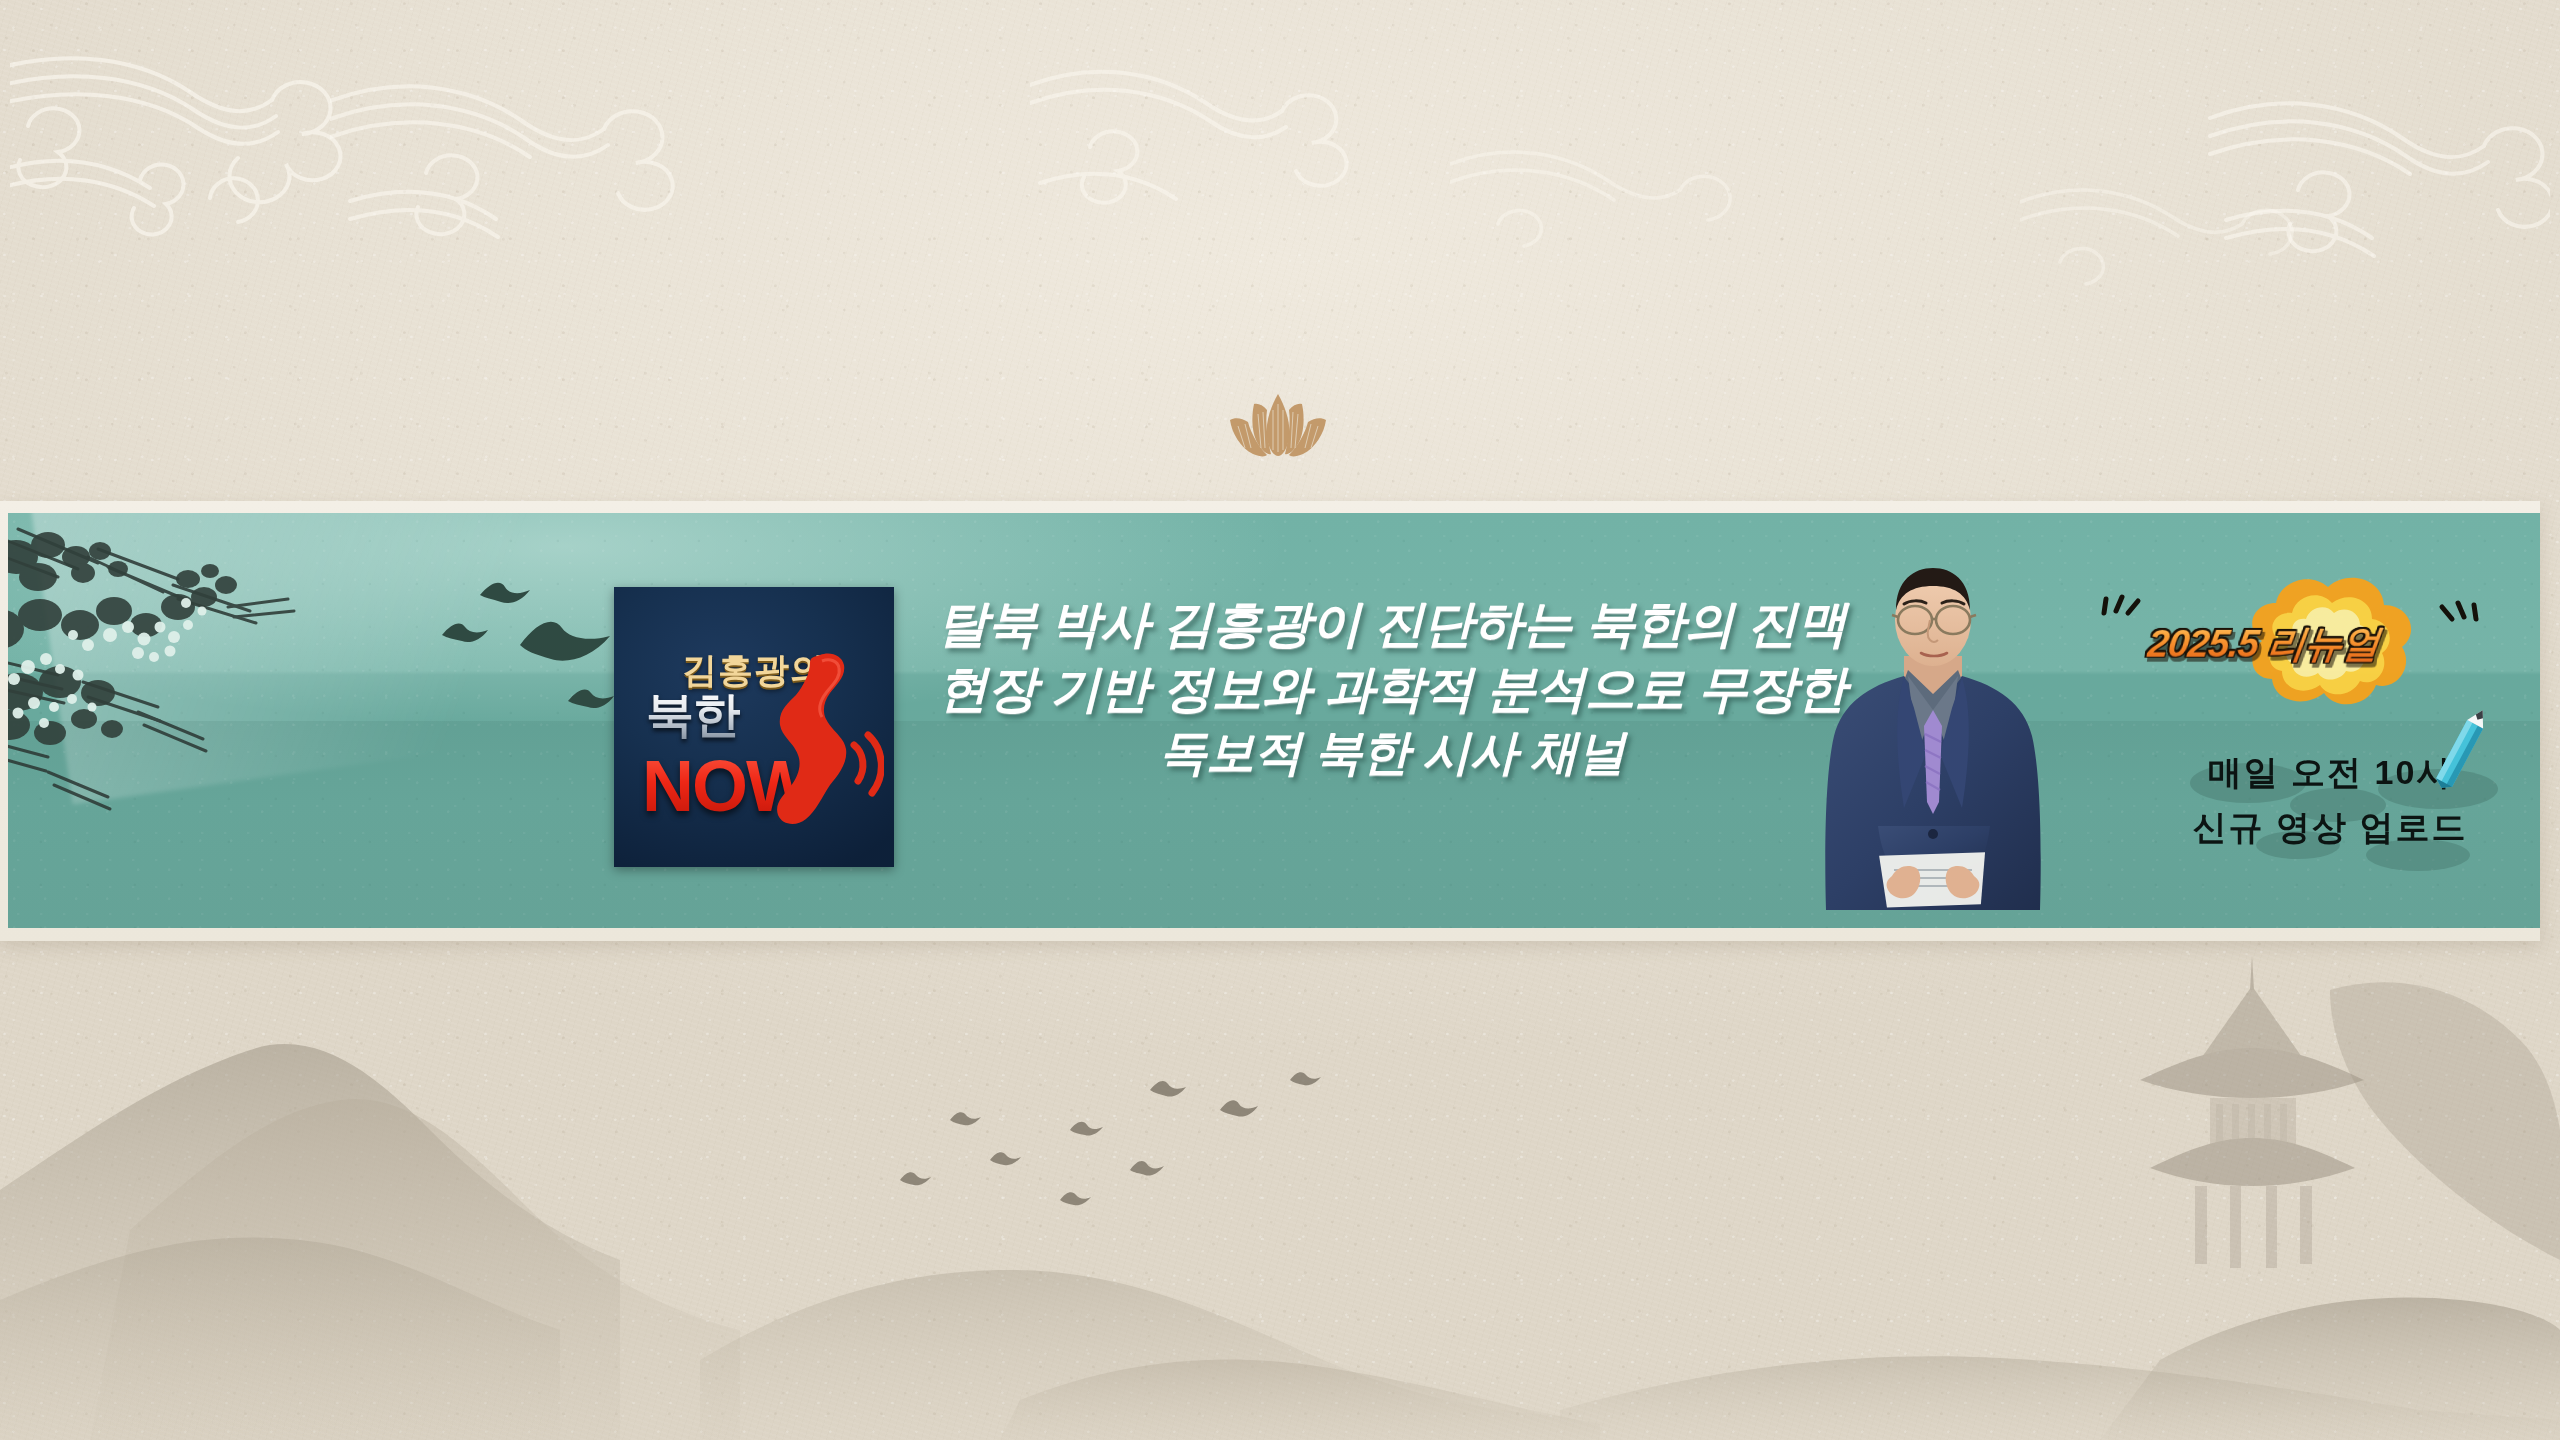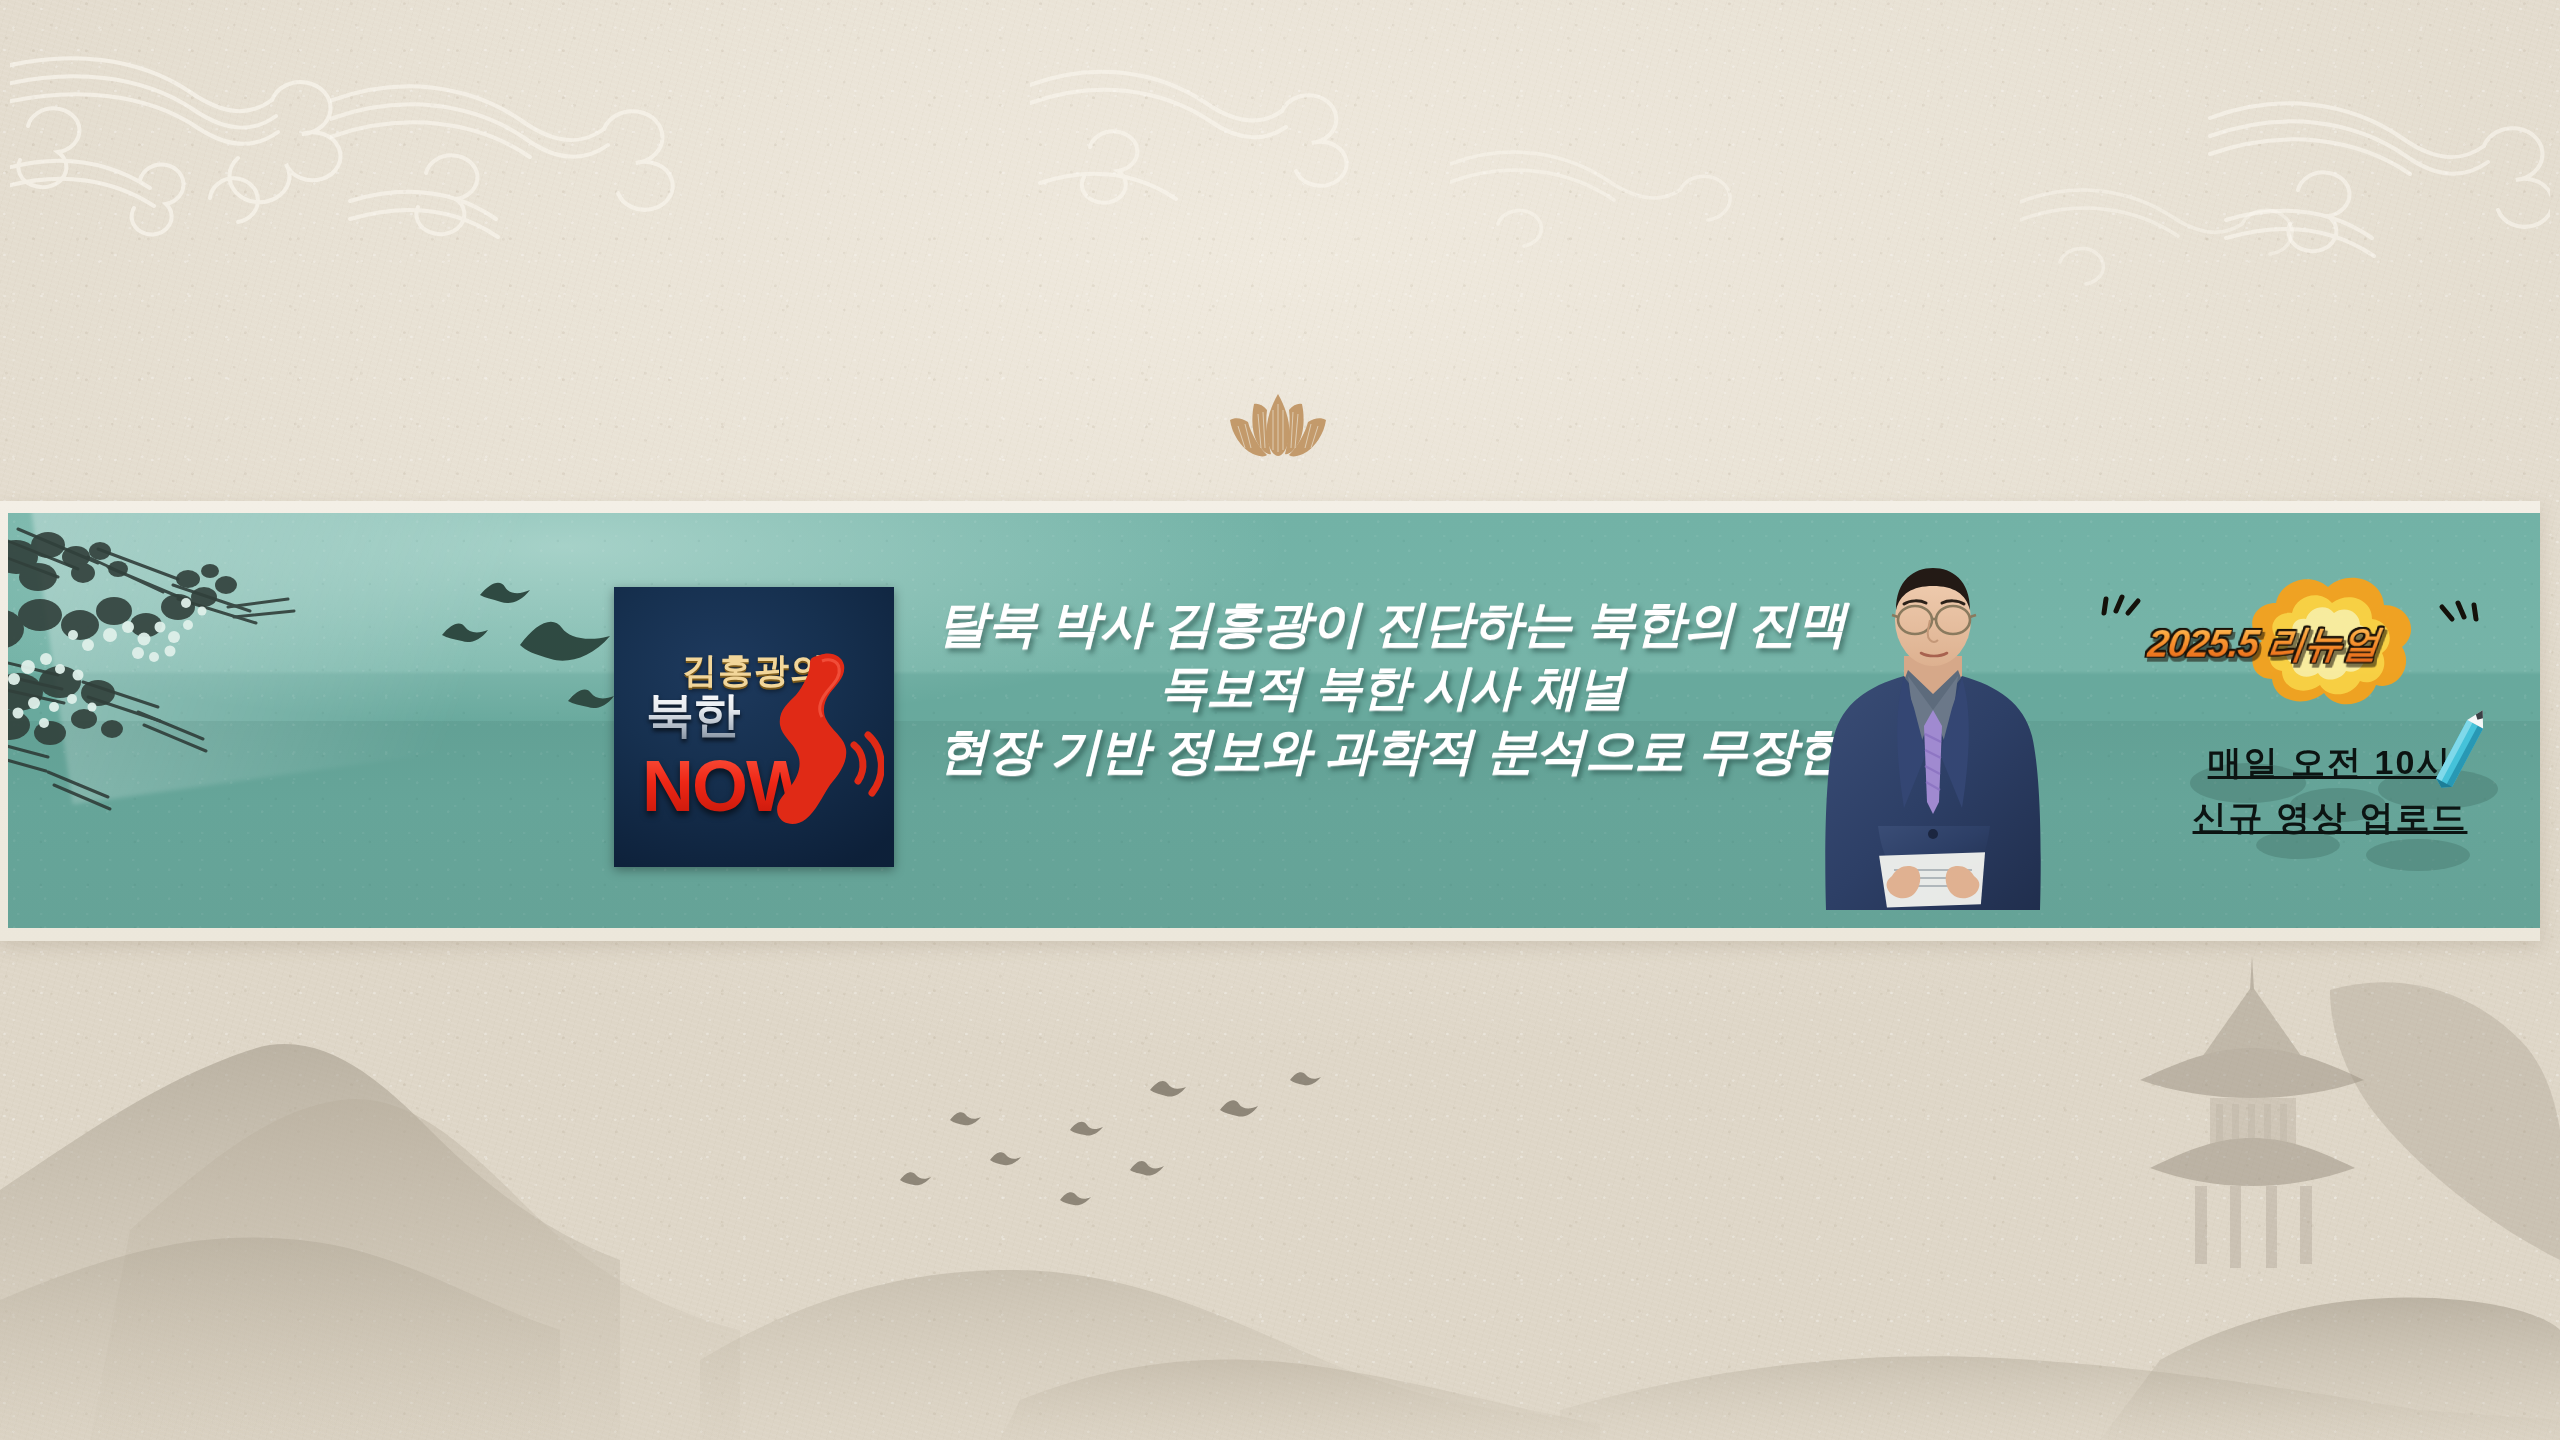--- a/index.html
+++ b/index.html
@@ -405,22 +405,22 @@
         <path d="M68 12 C76 9 84 12 85 19 C87 29 78 36 72 44 C66 52 64 61 68 68" fill="none" stroke="#ff6a55" stroke-width="3" opacity=".55"></path>
         <g fill="none" stroke="#e02a16" stroke-width="7" stroke-linecap="round">
           <path d="M100 96 C110 104 112 120 104 132"></path>
           <path d="M114 86 C130 100 132 126 118 144"></path>
         </g>
       </svg>
     </div>
 
     <div class="headline" style="left:922px;top:91px;">
       <span class="l l1">탈북 박사 김흥광이 진단하는 북한의 진맥</span>
+      <span class="l l2">현장 기반 정보와 과학적 분석으로 무장한</span>
       <span class="l l3">독보적  북한 시사 채널</span>
-      <span class="l l2">현장 기반 정보와 과학적 분석으로 무장한</span>
     </div>
 
     <svg class="presenter" style="left:1808px;top:57px;" viewBox="0 0 250 380">
       <defs>
         <linearGradient id="suit" x1="0" y1="0" x2="1" y2="1">
           <stop offset="0%" stop-color="#3a4d76"></stop>
           <stop offset="50%" stop-color="#2d3f66"></stop>
           <stop offset="100%" stop-color="#202e4d"></stop>
         </linearGradient>
         <linearGradient id="skin" x1="0" y1="0" x2="0" y2="1">
@@ -492,21 +492,21 @@
       </svg>
       <svg style="position:absolute;left:-44px;top:16px;width:60px;height:50px" viewBox="0 0 60 50">
         <g stroke="#14110a" stroke-width="5" stroke-linecap="round">
           <path d="M50 10 L40 22"></path>
             <path d="M34 6 L28 20"></path>
             <path d="M18 8 L16 22"></path>
         </g>
       </svg>
     </div>
 
-    <div class="sched" style="left:2160px;top:234px;text-decoration:underline;">
+    <div class="sched" style="left:2160px;top:244px;">
       <span class="s">매일  오전   10시</span>
       <span class="s">신규  영상  업로드</span>
     </div>
 
     <svg class="pencil" style="left:2425px;top:202px;" viewBox="0 0 74 92">
       <g transform="rotate(28 37 46)">
         <path d="M28 18 L46 18 L46 84 L37 90 L28 84Z" fill="#45c2da"></path>
         <path d="M28 18 L34 18 L34 86 L28 84Z" fill="#7fd9ea"></path>
         <path d="M40 18 L46 18 L46 84 L40 87Z" fill="#2898b4"></path>
         <path d="M28 18 L37 2 L46 18Z" fill="#f5f7f8"></path>

